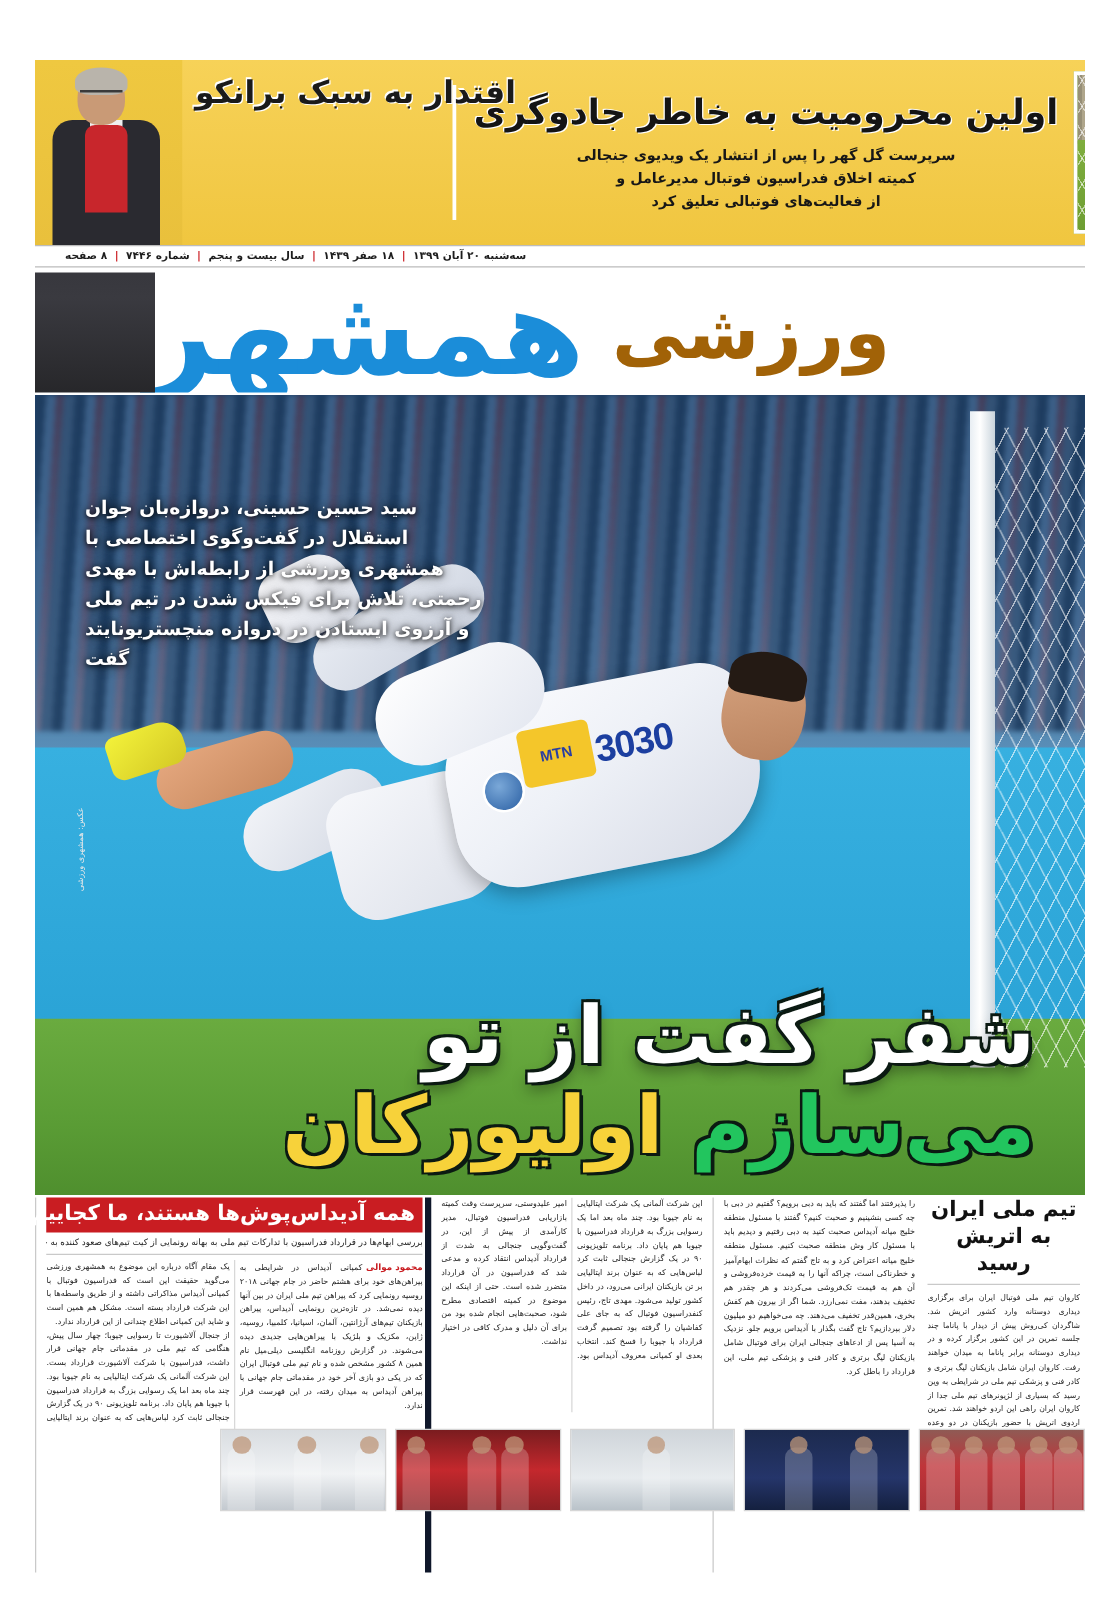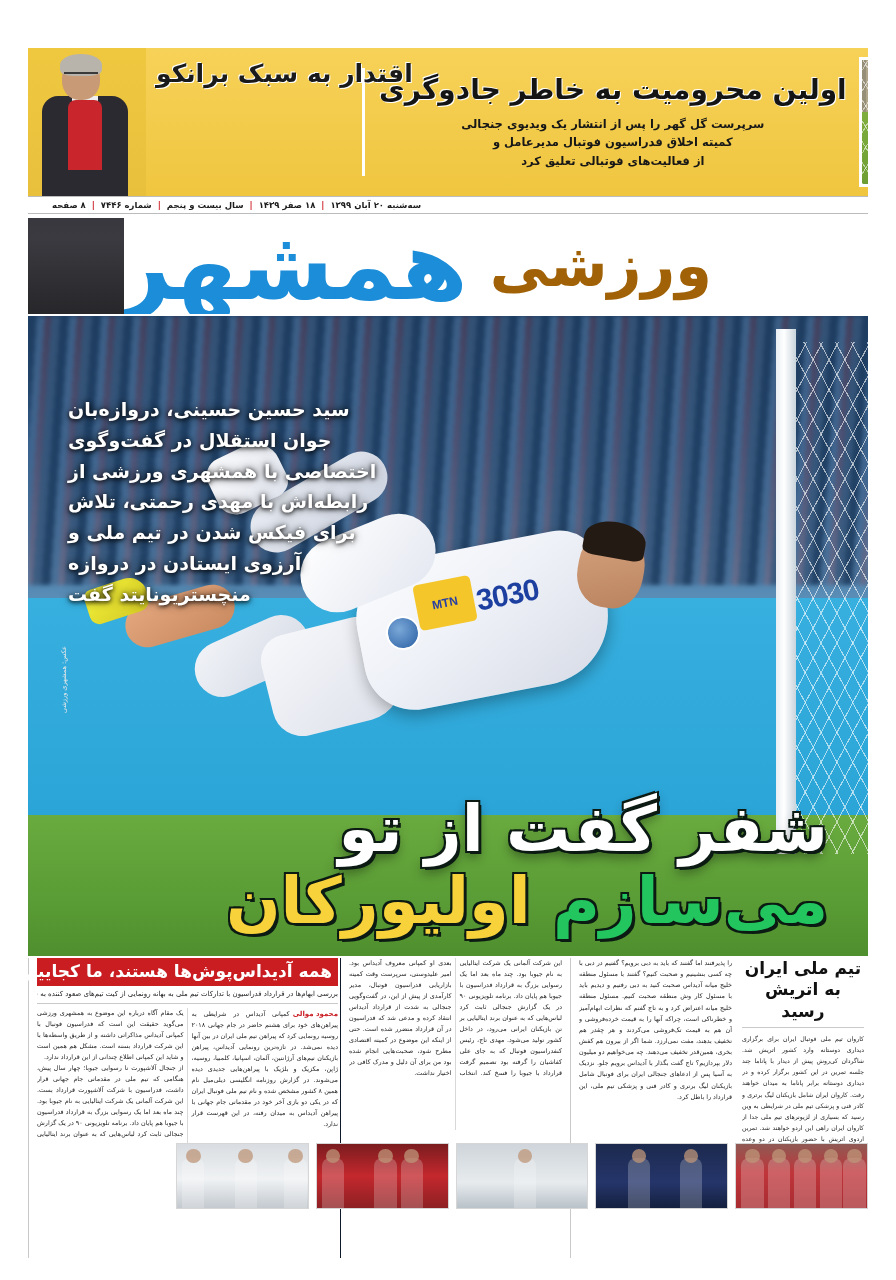--- a/index.html
+++ b/index.html
@@ -388,21 +388,21 @@
   }
 
   
   .hero-intro {
     position: absolute;
     right: 470px; top: 78px;
     width: 330px;
     text-align: left;
     direction: rtl;
     color: #ffffff;
-    font-size: 19px;
+    font-size: 15px;
     font-weight: bold;
     line-height: 1.62;
     text-shadow: 0 1px 4px rgba(0,0,0,.95), 0 0 10px rgba(0,0,0,.7);
   }
 
   
   .hero-headline {
     position: absolute;
     right: 40px; bottom: 20px;
     left: 40px;
@@ -494,21 +494,21 @@
     line-height: 1.72;
     color: #1e1e1e;
     text-align: justify;
     height: 138px;
     overflow: hidden;
   }
 
   .col-mid {
     width: 230px;
     padding: 0 8px;
-    border-left: 1px solid #0f172a;
+    border-left: 5px solid #0f172a;
     font-size: 6.4px;
     line-height: 1.74;
     color: #1e1e1e;
     text-align: justify;
   }
   .col-mid .twocol { height: 172px; }
 
   .col-left2 {
     width: 170px;
     padding: 0 8px;

